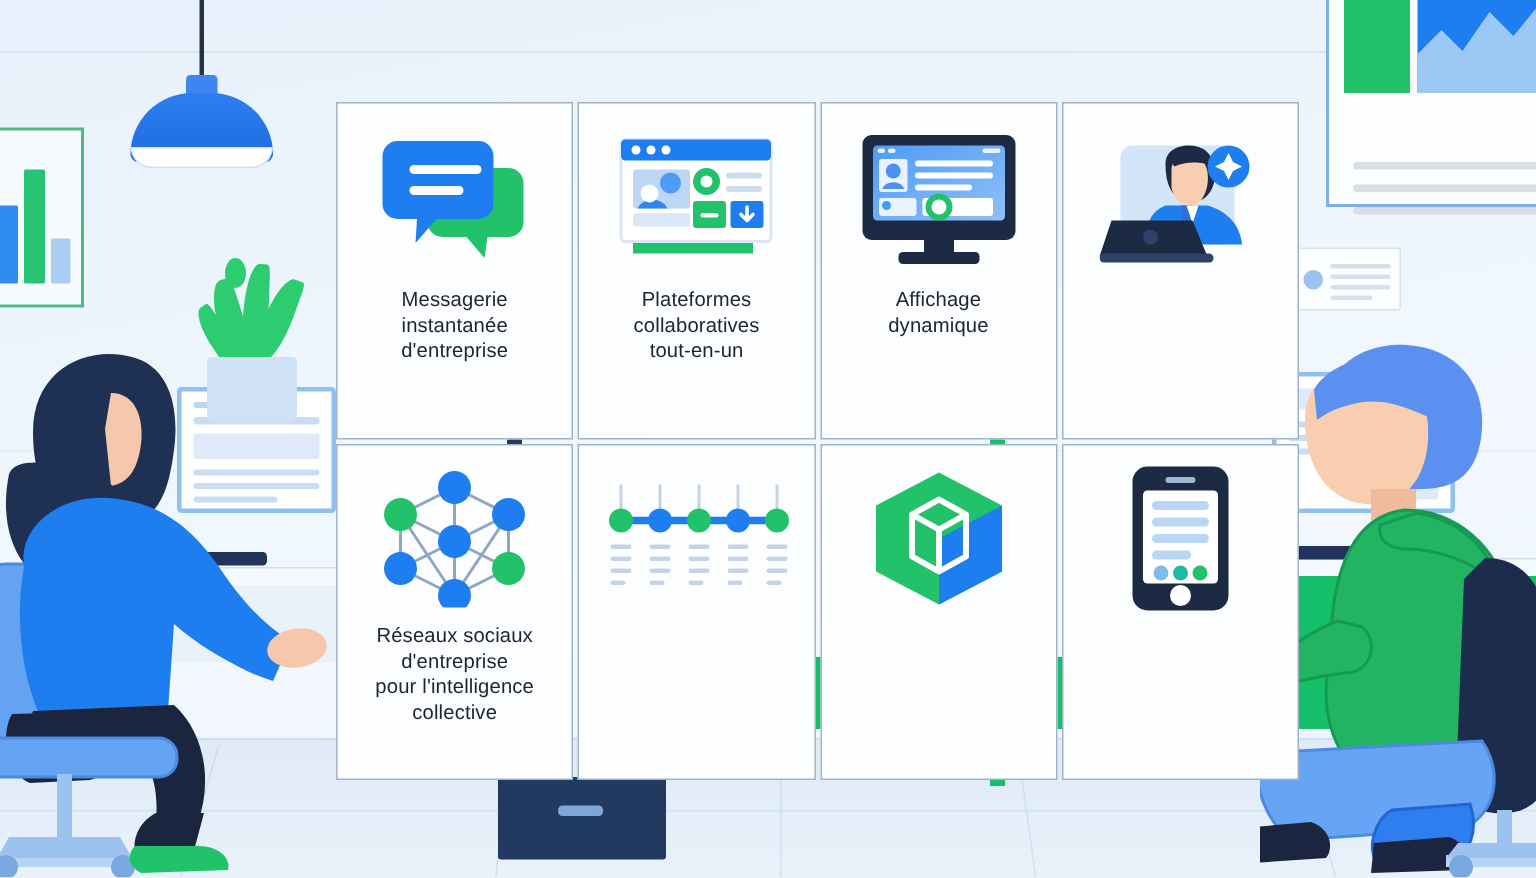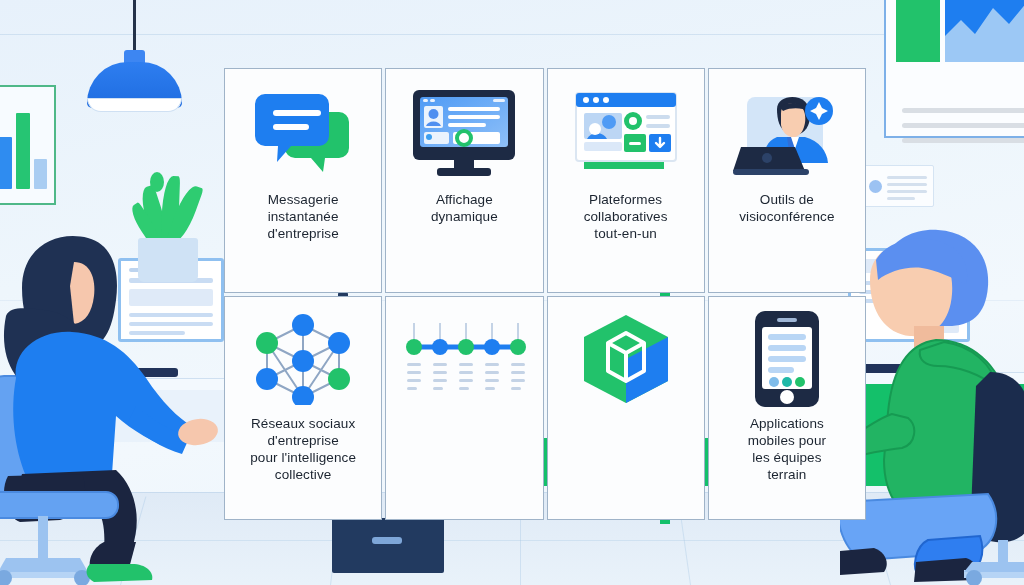--- a/index.html
+++ b/index.html
@@ -270,20 +270,47 @@
     <div class="card">
       <div class="card-icon">
         <svg width="104" height="86" viewBox="0 0 104 86">
           <path d="M44 22 h44 a10 10 0 0 1 10 10 v26 a10 10 0 0 1 -10 10 h-14 l-2 14 l-12 -14 h-16 a10 10 0 0 1 -10 -10 v-26 a10 10 0 0 1 10 -10 z" fill="#22c26b"></path>
           <path d="M14 4 h54 a10 10 0 0 1 10 10 v32 a10 10 0 0 1 -10 10 h-28 l-14 16 l1 -16 h-13 a10 10 0 0 1 -10 -10 v-32 a10 10 0 0 1 10 -10 z" fill="#1e7ef0"></path>
           <rect x="22" y="20" width="48" height="6" rx="3" fill="#ffffff"></rect>
           <rect x="22" y="34" width="36" height="6" rx="3" fill="#ffffff"></rect>
         </svg>
       </div>
       <div class="card-label">Messagerie<br>instantanée<br>d'entreprise</div>
+    </div>
+
+    <div class="card">
+      <div class="card-icon">
+        <svg width="112" height="88" viewBox="0 0 112 88">
+          <rect x="14" y="70" width="80" height="10" fill="#22c26b"></rect>
+          <rect x="6" y="4" width="100" height="68" rx="3" fill="#ffffff" stroke="#dbe6f2" stroke-width="2"></rect>
+          <rect x="6" y="4" width="100" height="14" rx="3" fill="#1e7ef0"></rect>
+          <circle cx="16" cy="11" r="3" fill="#ffffff"></circle>
+          <circle cx="26" cy="11" r="3" fill="#ffffff"></circle>
+          <circle cx="36" cy="11" r="3" fill="#ffffff"></circle>
+          <rect x="14" y="24" width="38" height="26" rx="2" fill="#bcd6f4"></rect>
+          <circle cx="39" cy="33" r="7" fill="#4f9bf5"></circle>
+          <path d="M17 50 a11 10 0 0 1 20 0 z" fill="#2d86f0"></path>
+          <circle cx="25" cy="40" r="6" fill="#ffffff"></circle>
+          <rect x="14" y="53" width="38" height="9" rx="2" fill="#dbe8f8"></rect>
+          <circle cx="63" cy="32" r="9" fill="#22c26b"></circle>
+          <circle cx="63" cy="32" r="4" fill="#ffffff"></circle>
+          <rect x="76" y="26" width="24" height="4" rx="2" fill="#ccdcee"></rect>
+          <rect x="76" y="35" width="24" height="4" rx="2" fill="#ccdcee"></rect>
+          <rect x="54" y="45" width="22" height="18" rx="2" fill="#22c26b"></rect>
+          <rect x="59" y="53" width="12" height="3" rx="1.5" fill="#ffffff"></rect>
+          <rect x="79" y="45" width="22" height="18" rx="2" fill="#1e7ef0"></rect>
+          <path d="M90 49 v8 M86 54 l4 4 l4 -4" stroke="#ffffff" stroke-width="2.4" fill="none" stroke-linecap="round" stroke-linejoin="round"></path>
+        </svg>
+      </div>
+      <div class="card-label">Plateformes<br>collaboratives<br>tout-en-un</div>
     </div>
 
     <div class="card">
       <div class="card-icon">
         <svg width="110" height="90" viewBox="0 0 110 90">
           <rect x="4" y="2" width="102" height="70" rx="6" fill="#1d2a44"></rect>
           <rect x="11" y="9" width="88" height="50" rx="3" fill="url(#sgr)"></rect>
           <defs>
               <linearGradient id="sgr" x1="0" y1="0" x2="1" y2="1">
             <stop offset="0" stop-color="#4f9bf5"></stop>
@@ -305,63 +332,35 @@
           <circle cx="55" cy="50" r="7" fill="none" stroke="#22c26b" stroke-width="4"></circle>
           <rect x="45" y="72" width="20" height="10" fill="#1d2a44"></rect>
           <rect x="28" y="80" width="54" height="8" rx="3" fill="#1d2a44"></rect>
         </svg>
       </div>
       <div class="card-label">Affichage<br>dynamique</div>
     </div>
 
     <div class="card">
       <div class="card-icon">
-        <svg width="112" height="88" viewBox="0 0 112 88">
-          <rect x="14" y="70" width="80" height="10" fill="#22c26b"></rect>
-          <rect x="6" y="4" width="100" height="68" rx="3" fill="#ffffff" stroke="#dbe6f2" stroke-width="2"></rect>
-          <rect x="6" y="4" width="100" height="14" rx="3" fill="#1e7ef0"></rect>
-          <circle cx="16" cy="11" r="3" fill="#ffffff"></circle>
-          <circle cx="26" cy="11" r="3" fill="#ffffff"></circle>
-          <circle cx="36" cy="11" r="3" fill="#ffffff"></circle>
-          <rect x="14" y="24" width="38" height="26" rx="2" fill="#bcd6f4"></rect>
-          <circle cx="39" cy="33" r="7" fill="#4f9bf5"></circle>
-          <path d="M17 50 a11 10 0 0 1 20 0 z" fill="#2d86f0"></path>
-          <circle cx="25" cy="40" r="6" fill="#ffffff"></circle>
-          <rect x="14" y="53" width="38" height="9" rx="2" fill="#dbe8f8"></rect>
-          <circle cx="63" cy="32" r="9" fill="#22c26b"></circle>
-          <circle cx="63" cy="32" r="4" fill="#ffffff"></circle>
-          <rect x="76" y="26" width="24" height="4" rx="2" fill="#ccdcee"></rect>
-          <rect x="76" y="35" width="24" height="4" rx="2" fill="#ccdcee"></rect>
-          <rect x="54" y="45" width="22" height="18" rx="2" fill="#22c26b"></rect>
-          <rect x="59" y="53" width="12" height="3" rx="1.5" fill="#ffffff"></rect>
-          <rect x="79" y="45" width="22" height="18" rx="2" fill="#1e7ef0"></rect>
-          <path d="M90 49 v8 M86 54 l4 4 l4 -4" stroke="#ffffff" stroke-width="2.4" fill="none" stroke-linecap="round" stroke-linejoin="round"></path>
-        </svg>
-      </div>
-      <div class="card-label">Plateformes<br>collaboratives<br>tout-en-un</div>
-    </div>
-
-    <div class="card">
-      <div class="card-icon">
         <svg width="108" height="92" viewBox="0 0 108 92">
           <rect x="14" y="10" width="76" height="66" rx="8" fill="#d3e5f8"></rect>
           <path d="M44 22 C44 12 56 8 66 11 C76 14 79 26 76 36 C73 46 64 50 56 47 C46 43 44 32 44 22Z" fill="#1d2a44"></path>
           <path d="M48 26 C48 17 58 14 66 18 C74 22 74 38 68 46 C62 54 50 50 48 38Z" fill="#f8cdb0"></path>
           <path d="M47 20 C54 14 70 14 75 24 C70 21 58 20 50 24Z" fill="#1d2a44"></path>
           <path d="M44 50 L72 50 C86 54 94 64 95 76 L30 76 C31 62 34 54 44 50Z" fill="#1e7ef0"></path>
           <path d="M54 50 L62 50 L60 64 L56 64Z" fill="#2f6fd8"></path>
           <path d="M58 50 L62 62 L66 50Z" fill="#ffffff"></path>
           <path d="M8 60 L62 60 L72 84 L0 84Z" fill="#1d2a44"></path>
           <ellipse cx="34" cy="71" rx="5" ry="5" fill="#2c4268"></ellipse>
           <rect x="0" y="82" width="76" height="6" rx="3" fill="#2c4268"></rect>
           <circle cx="86" cy="24" r="14" fill="#1e7ef0"></circle>
           <path d="M86 15 L89 21 L95 24 L89 27 L86 33 L83 27 L77 24 L83 21 Z" fill="#ffffff"></path>
         </svg>
       </div>
-      <div class="card-label">Outils de<br>visioconférence</div>
     </div>
 
     <div class="card card-r2">
       <div class="card-icon">
         <svg width="104" height="92" viewBox="0 0 104 92">
           <g stroke="#8fa6c4" stroke-width="2" fill="none">
             <path d="M52 12 L16 30 M52 12 L88 30 M52 12 L52 48 M16 30 L52 48 M88 30 L52 48 M16 30 L16 66 M88 30 L88 66 M16 30 L88 66 M88 30 L16 66 M52 48 L16 66 M52 48 L88 66 M16 66 L52 84 M88 66 L52 84 M52 48 L52 84 M16 30 L52 84 M88 30 L52 84"></path>
           </g>
           <circle cx="52" cy="12" r="11" fill="#1e7ef0"></circle>
           <circle cx="16" cy="30" r="11" fill="#22c26b"></circle>
@@ -438,17 +437,16 @@
           <rect x="17" y="25" width="38" height="6" rx="3" fill="#b9d6f5"></rect>
           <rect x="17" y="36" width="38" height="6" rx="3" fill="#b9d6f5"></rect>
           <rect x="17" y="47" width="38" height="6" rx="3" fill="#b9d6f5"></rect>
           <rect x="17" y="58" width="26" height="6" rx="3" fill="#b9d6f5"></rect>
           <circle cx="23" cy="73" r="5" fill="#7fbcea"></circle>
           <circle cx="36" cy="73" r="5" fill="#1fb9a8"></circle>
           <circle cx="49" cy="73" r="5" fill="#22c26b"></circle>
           <circle cx="36" cy="88" r="7" fill="#ffffff"></circle>
         </svg>
       </div>
-      <div class="card-label">Applications<br>mobiles pour<br>les équipes<br>terrain</div>
     </div>
 
   </div>
 </div>
 
 </body></html>

